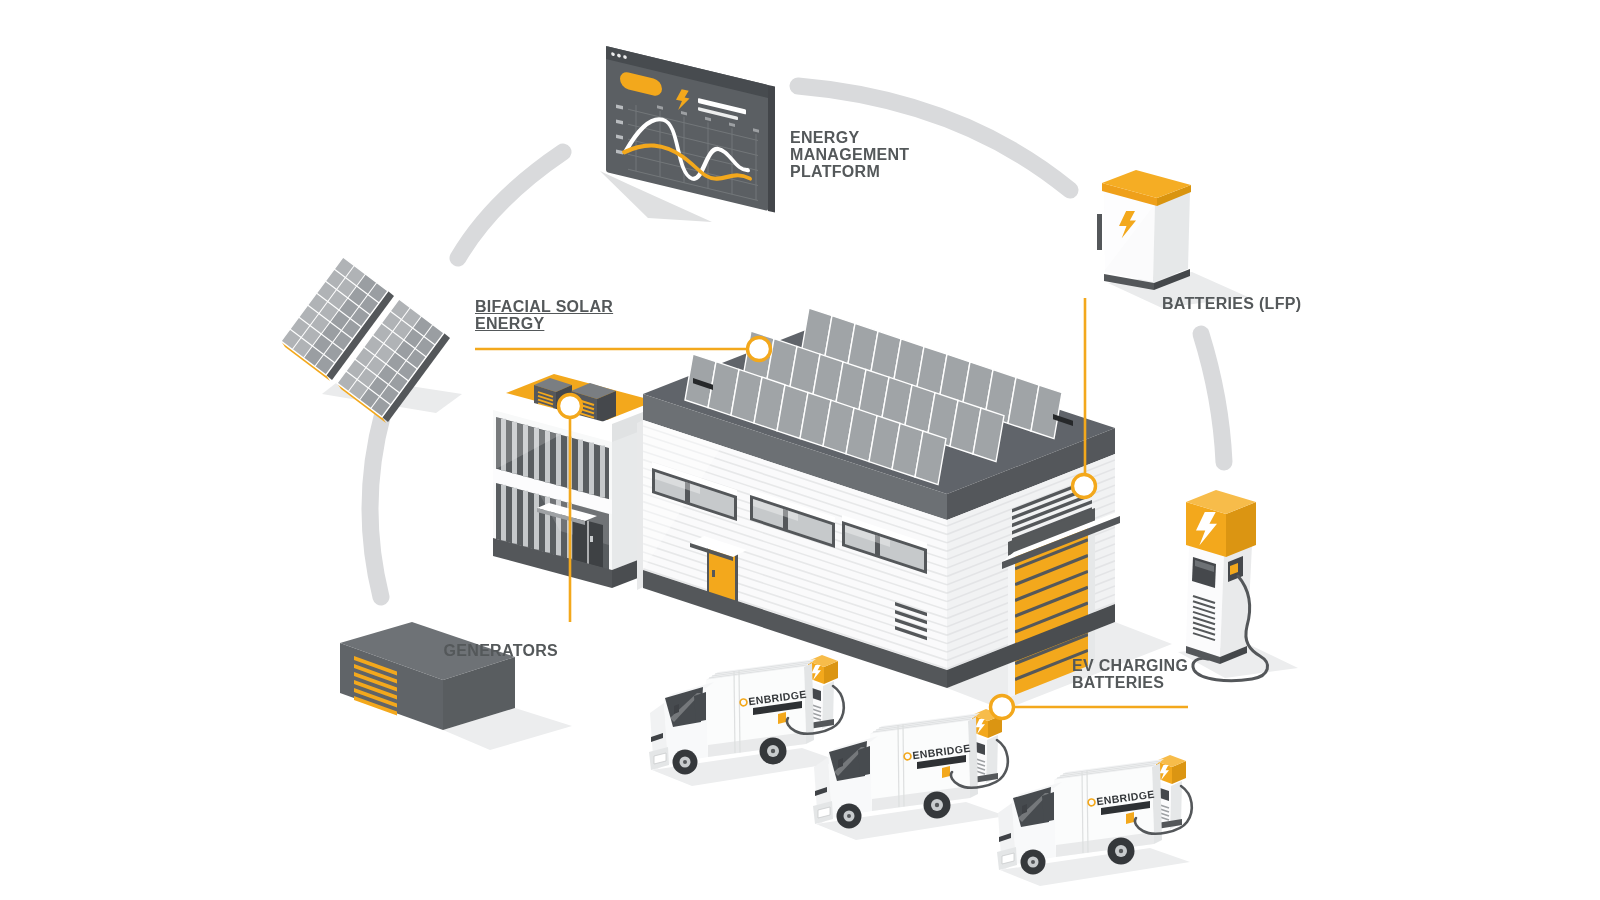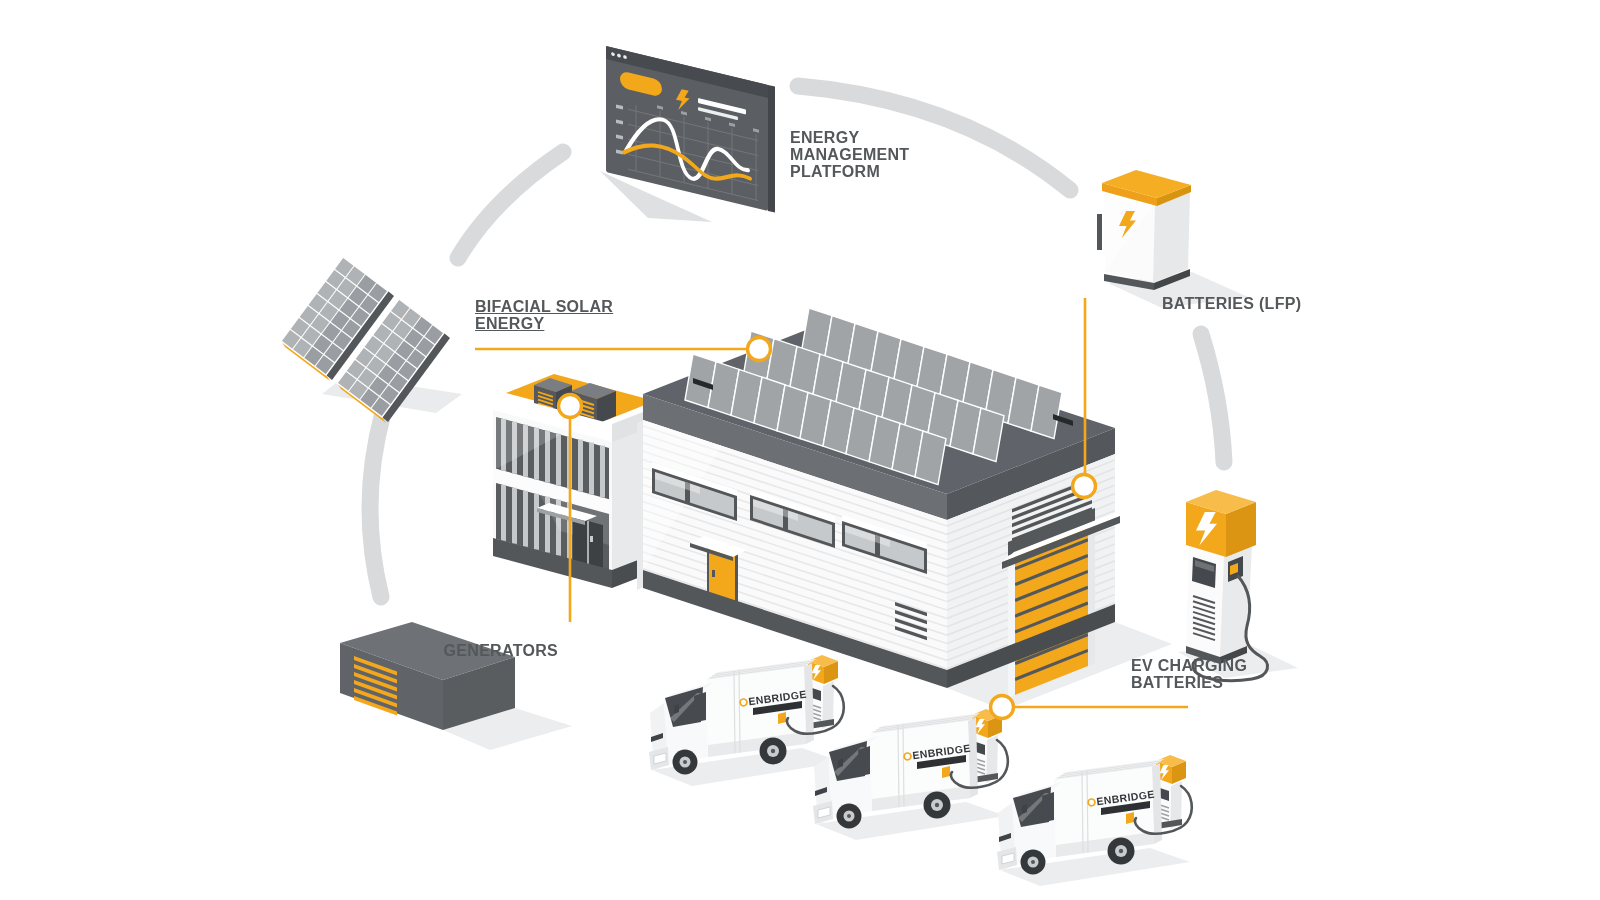--- a/index.html
+++ b/index.html
@@ -453,17 +453,17 @@
 <div class="lbl" style="left:475px;top:298px;text-decoration:underline;">
   <div>BIFACIAL SOLAR</div>
   <div>ENERGY</div>
 </div>
 <div class="lbl r" style="left:428px;top:603px;width:130px;margin-top:39px;">
   <div>GENERATORS</div>
 </div>
 <div class="lbl" style="left:1162px;top:295px;">
   <div>BATTERIES (LFP)</div>
 </div>
-<div class="lbl" style="left:1131px;top:657px;">
+<div class="lbl" style="left:1072px;top:657px;">
   <div>EV CHARGING</div>
   <div>BATTERIES</div>
 </div>
 </div>
 
 </body></html>

